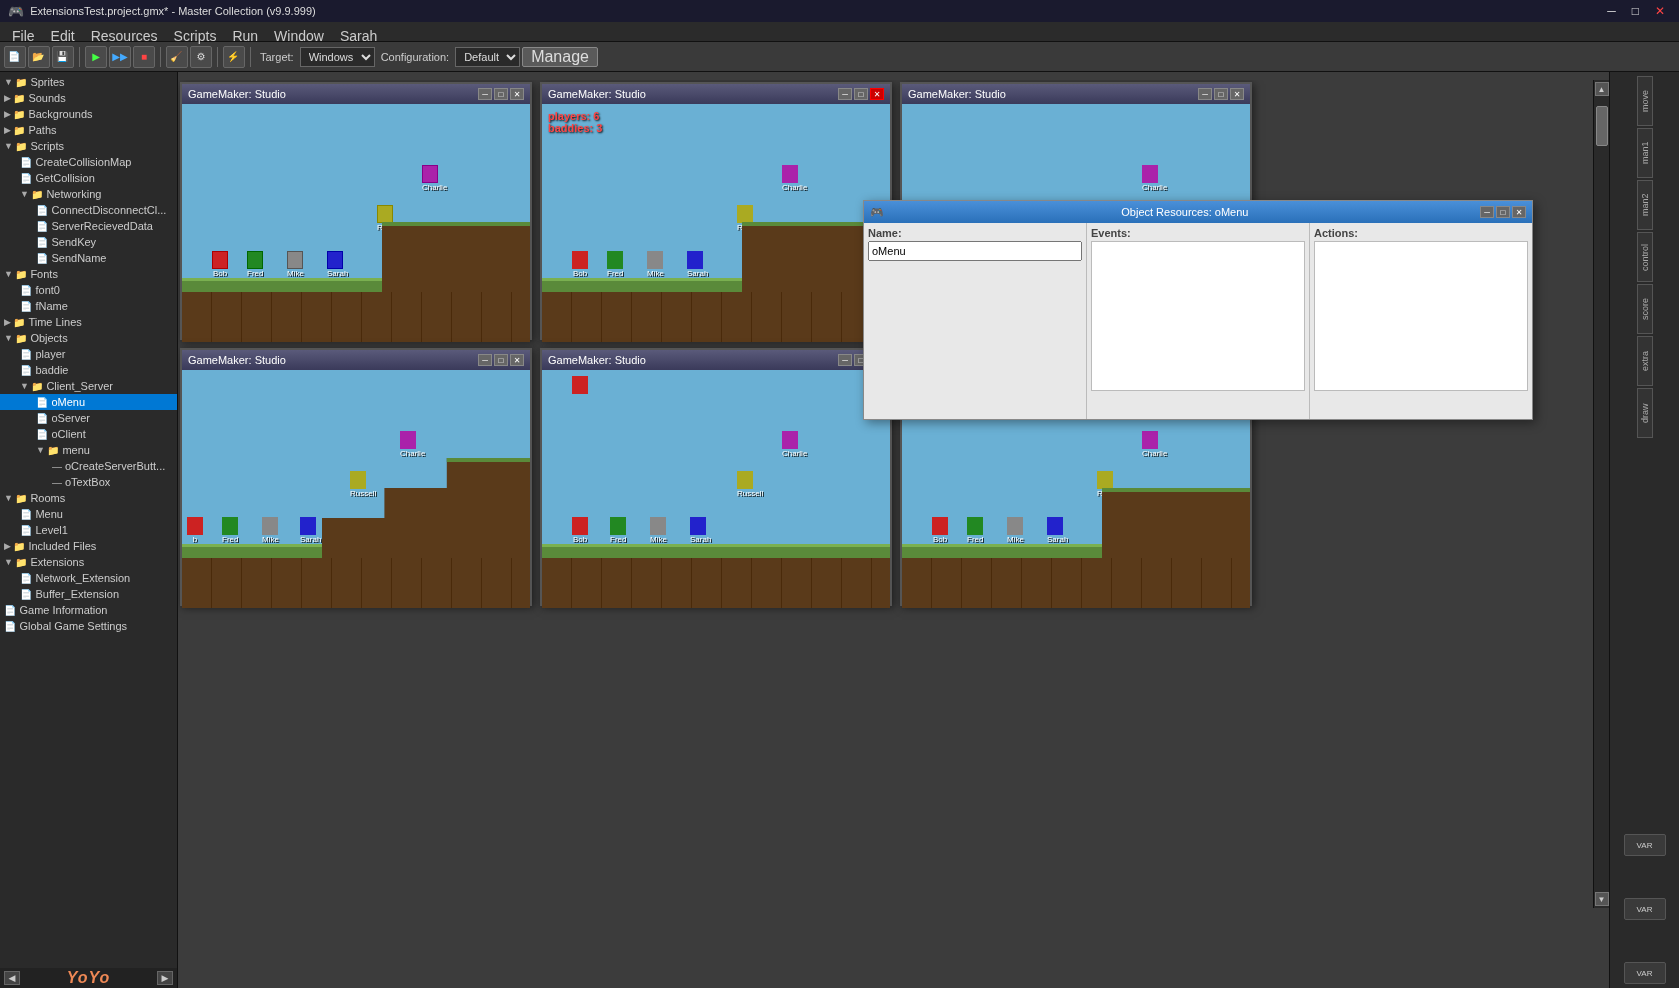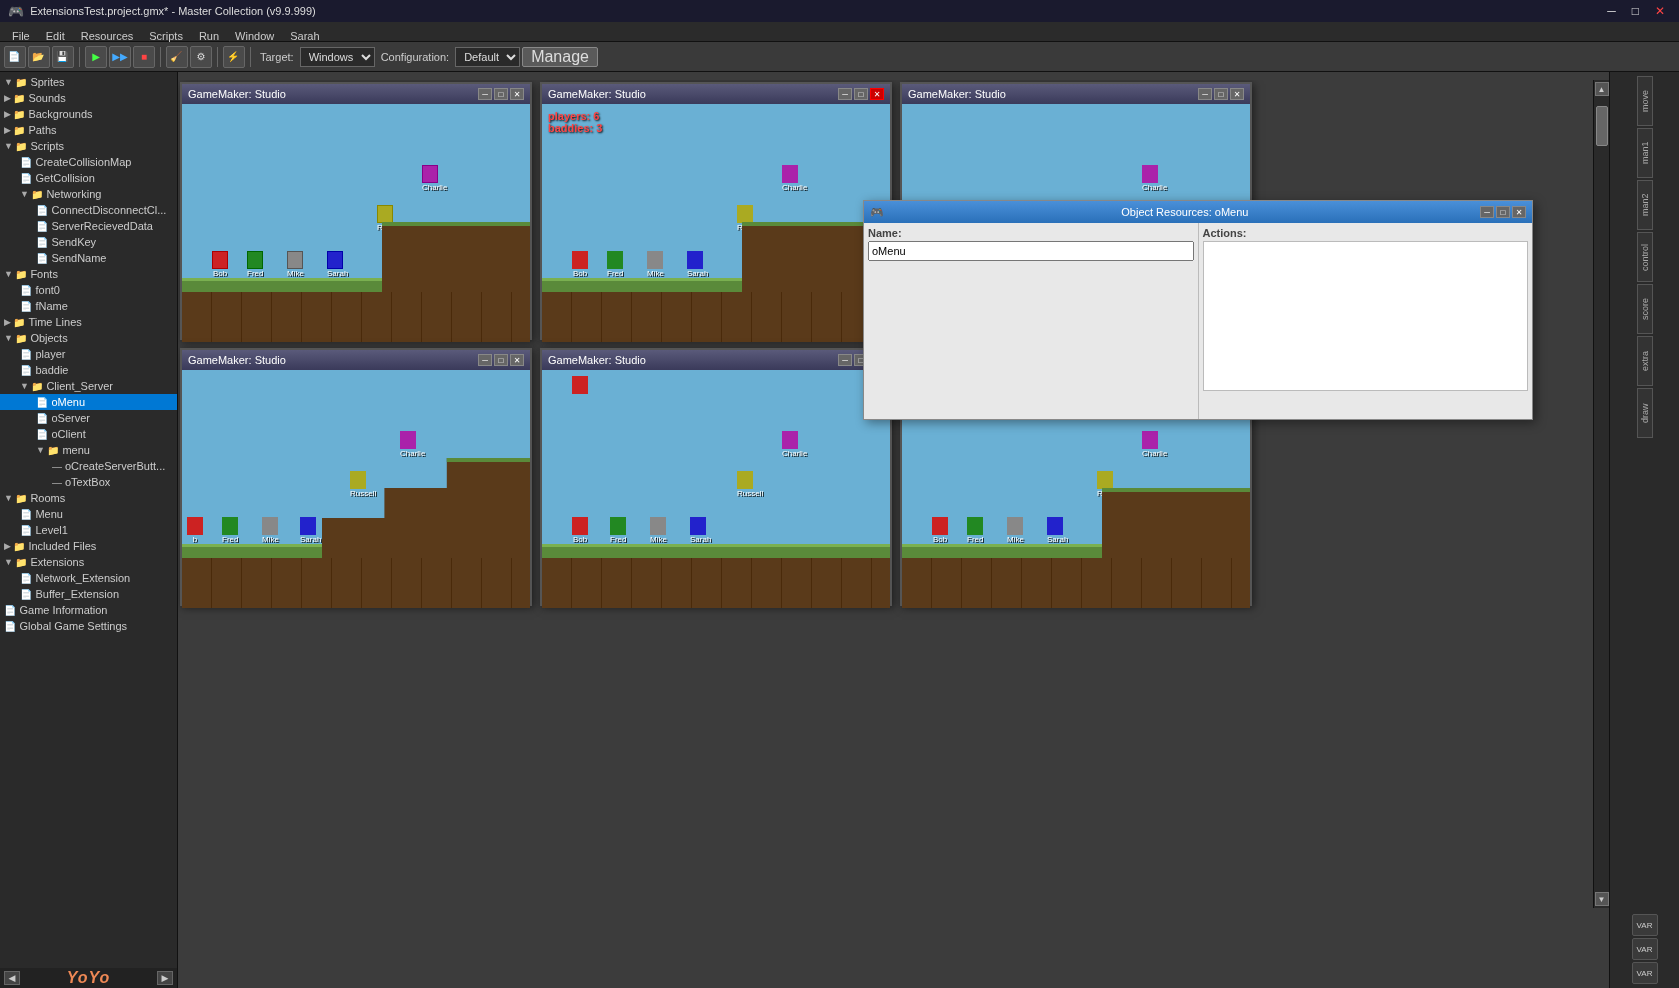--- a/index.html
+++ b/index.html
@@ -35,21 +35,21 @@
       height: 20px;
       display: flex;
       align-items: center;
       padding: 0 4px;
       border-bottom: 1px solid #111;
     }
     .menu-item {
       padding: 2px 8px;
       cursor: pointer;
       color: #ccc;
-      font-size: 11px;
+      font-size: 14px;
       margin-top: 8px;
     }
 
     
     #toolbar {
       background: #3a3a3a;
       height: 30px;
       display: flex;
       align-items: center;
       padding: 0 4px;
@@ -152,31 +152,32 @@
       background: #2a2a2a;
       border-left: 1px solid #111;
       flex-shrink: 0;
       display: flex;
       flex-direction: column;
       align-items: center;
       padding: 4px 2px;
       gap: 2px;
     }
     .right-btn {
-      width: 26px;
+      width: 42px;
       height: 22px;
       background: #3a3a3a;
       border: 1px solid #555;
       color: #ccc;
       font-size: 9px;
       display: flex;
       align-items: center;
       justify-content: center;
       cursor: pointer;
       border-radius: 2px;
+      margin-top: 40px;
     }
 
     
     #workspace {
       flex: 1;
       background: #3c3c3c;
       position: relative;
       overflow: hidden;
       margin-top: 8px;
     }
@@ -636,20 +637,24 @@
           <div class="win-btn">─</div>
           <div class="win-btn">□</div>
           <div class="win-btn">✕</div>
         </div>
       </div>
       <div class="obj-props-body">
         <div class="obj-props-col">
           <label>Name:</label>
           <input type="text" value="oMenu" style="width: 100%; font-size: 11px; padding: 2px;">
         </div>
+        <div class="obj-props-col">
+          <label>Events:</label>
+          <div style="height:150px;background:#fff;border:1px solid #bbb;overflow-y:auto;font-size:10px;"></div>
+        </div>
         <div class="obj-props-col" style="border-right:none;">
           <label>Actions:</label>
           <div style="height:150px;background:#fff;border:1px solid #bbb;overflow-y:auto;font-size:10px;"></div>
         </div>
       </div>
     </div>
 
     <div class="game-window" style="left:2px; top:268px; width:352px; height:258px;">
       <div class="game-window-titlebar">
         <span>GameMaker: Studio</span>

